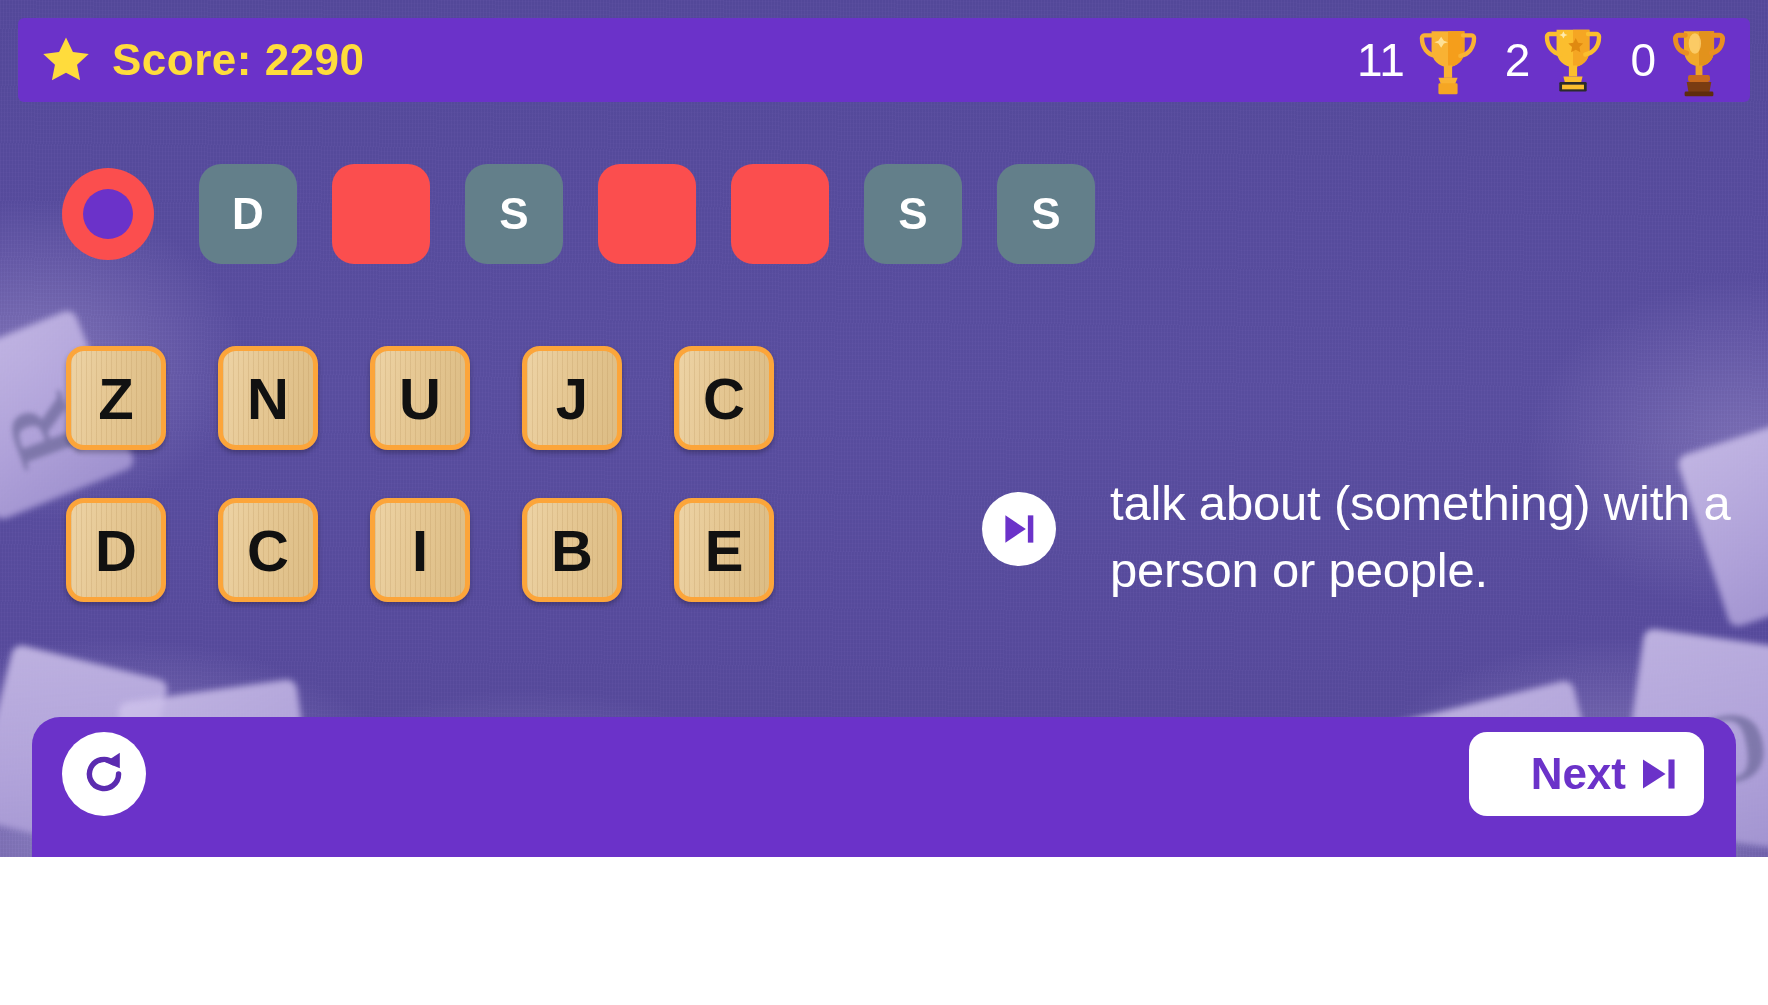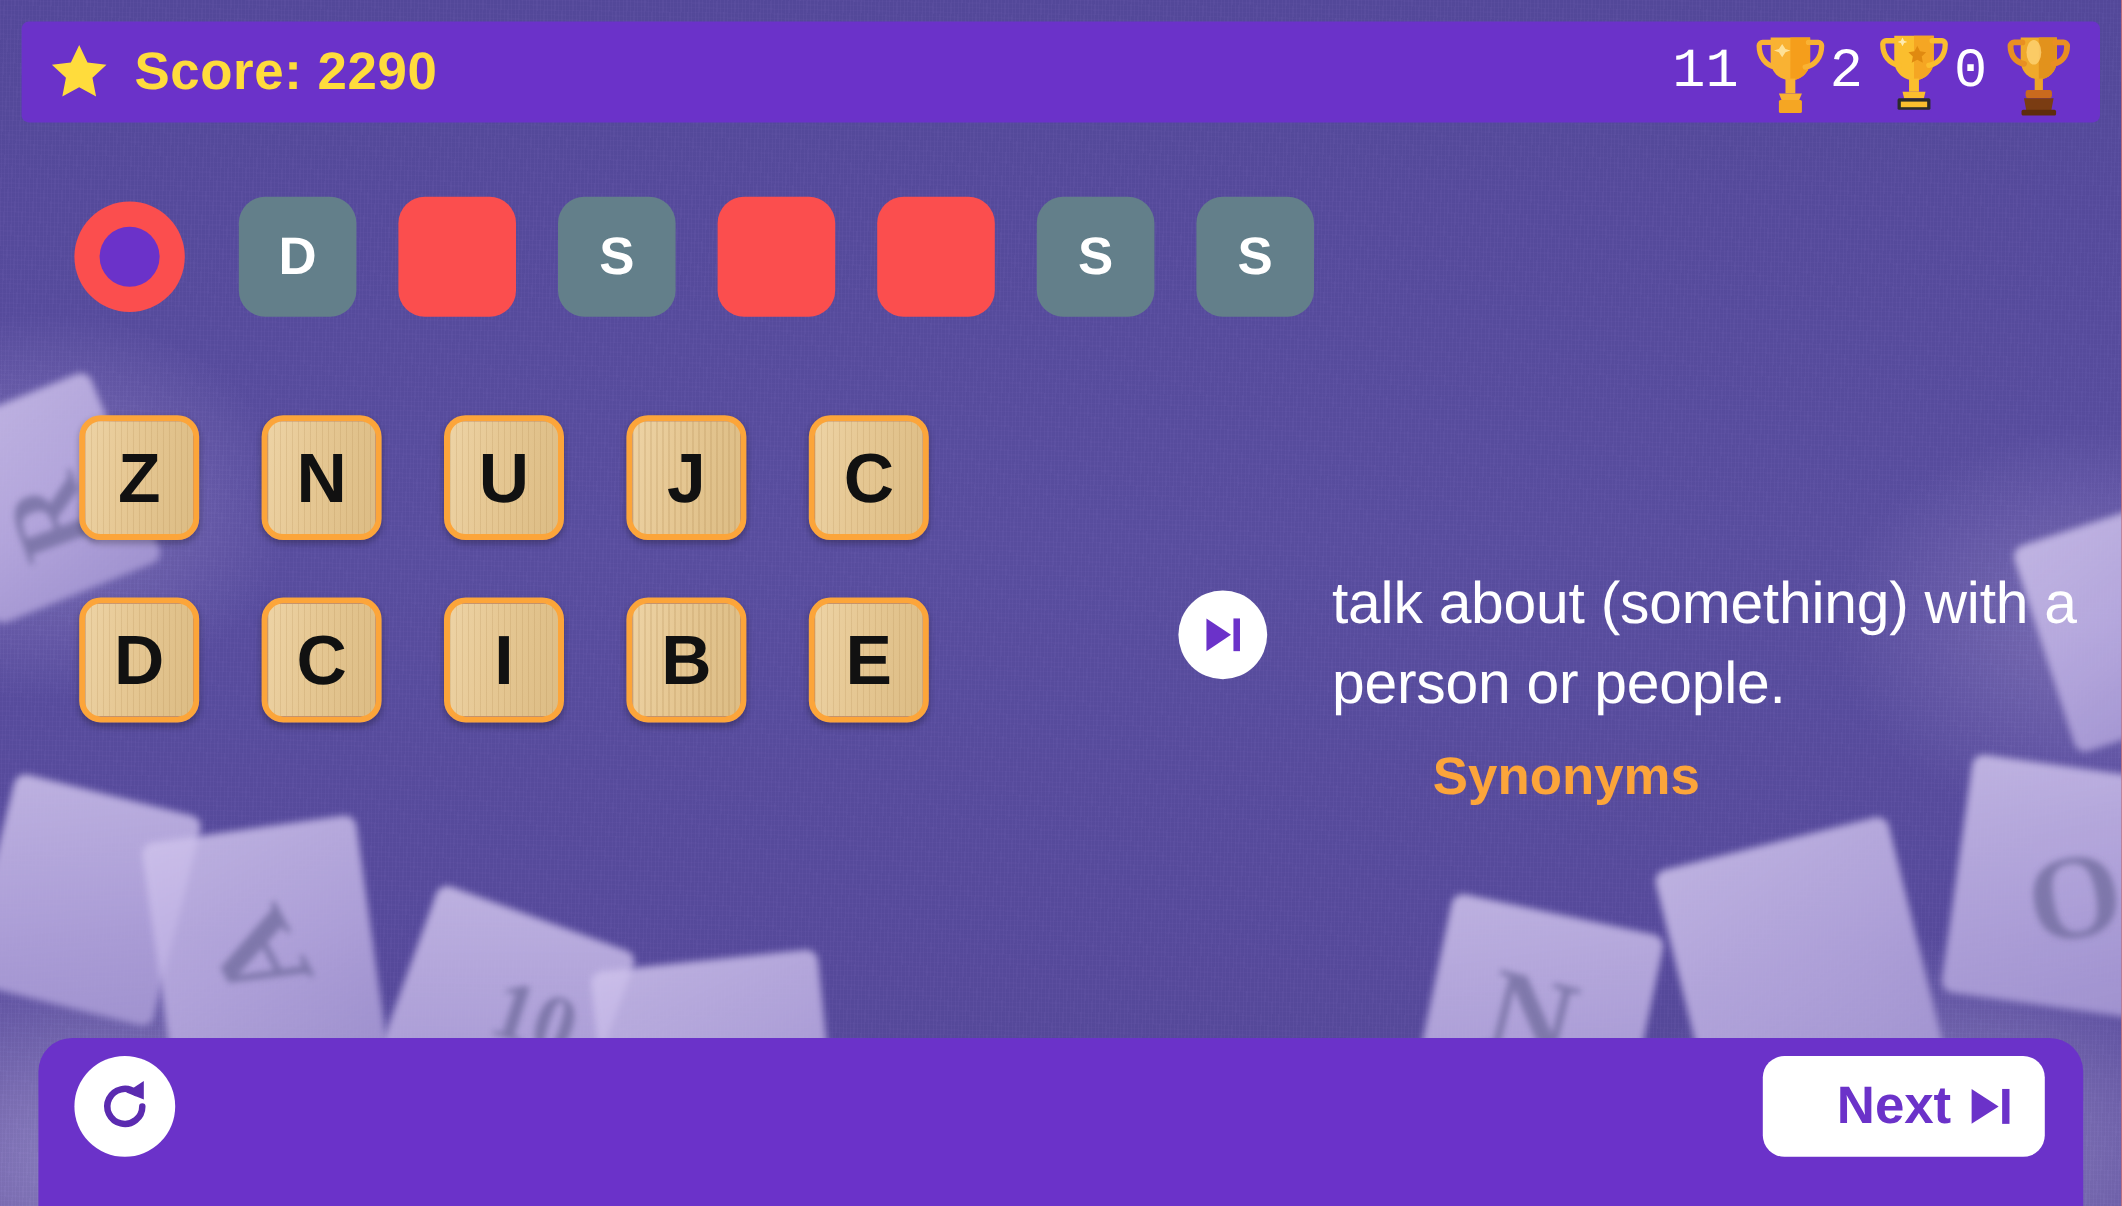--- a/index.html
+++ b/index.html
@@ -8,22 +8,22 @@
     width: 1768px;
     height: 1005px;
     overflow: hidden;
     font-family: "Liberation Sans", sans-serif;
   }
 
   
   #app {
     position: relative;
     width: 1768px;
-    height: 1005px;
-    background: #b91c1c;
+    height: 857px;
+    background: #404040;
     overflow: hidden;
   }
 
   
   .bg-photo {
     position: absolute;
     inset: 0;
     background:
       radial-gradient(ellipse 520px 300px at 6% 96%, rgba(198,186,232,0.55) 0%, rgba(198,186,232,0.0) 62%),
       radial-gradient(ellipse 420px 260px at 30% 100%, rgba(192,180,228,0.45) 0%, rgba(192,180,228,0.0) 65%),
@@ -72,21 +72,21 @@
   }
   .score-group { display: flex; align-items: center; gap: 20px; }
   .star-icon { width: 52px; height: 52px; display: block; }
   .score-text {
     color: #ffdc3c;
     font-size: 44px;
     font-weight: bold;
     letter-spacing: .5px;
     white-space: nowrap;
   }
-  .trophy-group { display: flex; align-items: flex-end; gap: 0; padding-right: 4px; font-family: Liberation Mono, monospace; }
+  .trophy-group { display: flex; align-items: flex-end; gap: 24px; padding-right: 4px; }
   .trophy-pair { display: flex; align-items: center; gap: 10px; }
   .trophy-count {
     color: #ffffff;
     font-size: 46px;
     font-weight: 400;
     line-height: 1;
   }
   .trophy-icon { width: 66px; height: 74px; display: block; }
 
   
@@ -364,21 +364,20 @@
 
     <div class="speak-btn">
       <svg class="skip-glyph" viewBox="0 0 24 22">
         <polygon points="2,1 17,11 2,21" fill="#6b32c9"></polygon>
         <rect x="18.5" y="1" width="4" height="20" fill="#6b32c9"></rect>
       </svg>
     </div>
 
     <div class="definition-text">talk about (something) with a person or people.</div>
 
-    <div class="synonyms-link">Synonyms</div>
   </div>
 
   <div class="bottombar">
 
     <div class="restart-btn">
       <svg class="restart-glyph" viewBox="0 0 24 24">
         <path d="M19 12a7 7 0 1 1-2.6-5.45" fill="none" stroke="#5b2bb0" stroke-width="2.6" stroke-linecap="round"></path>
         <polygon points="19.6,1.8 19.6,9.2 12.6,6.4" fill="#5b2bb0"></polygon>
       </svg>
     </div>

